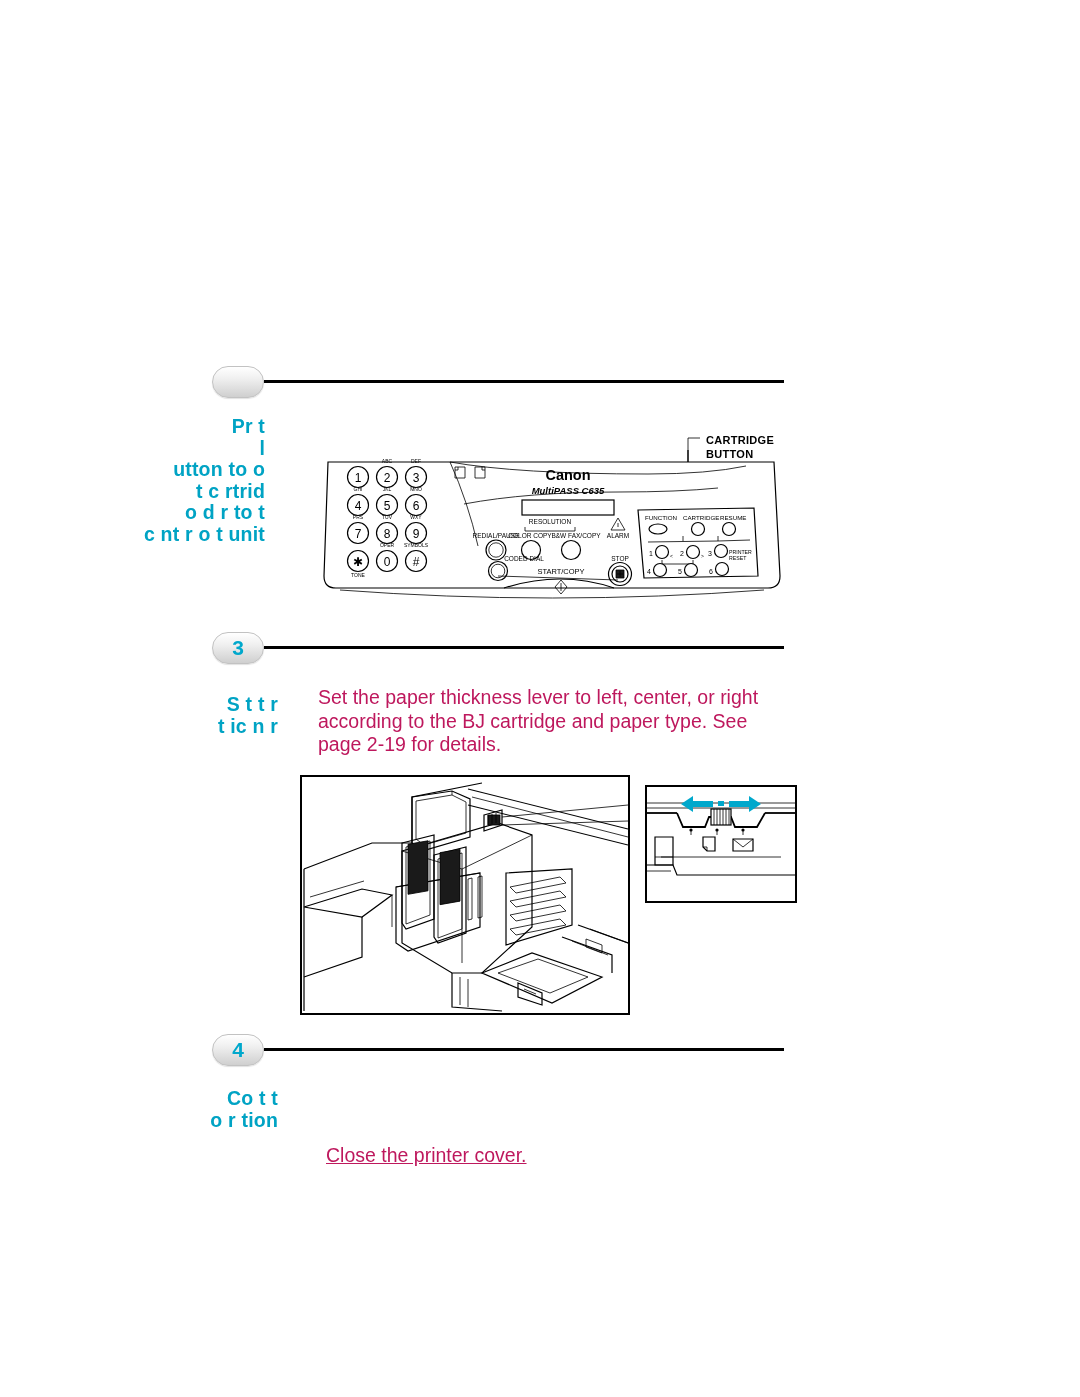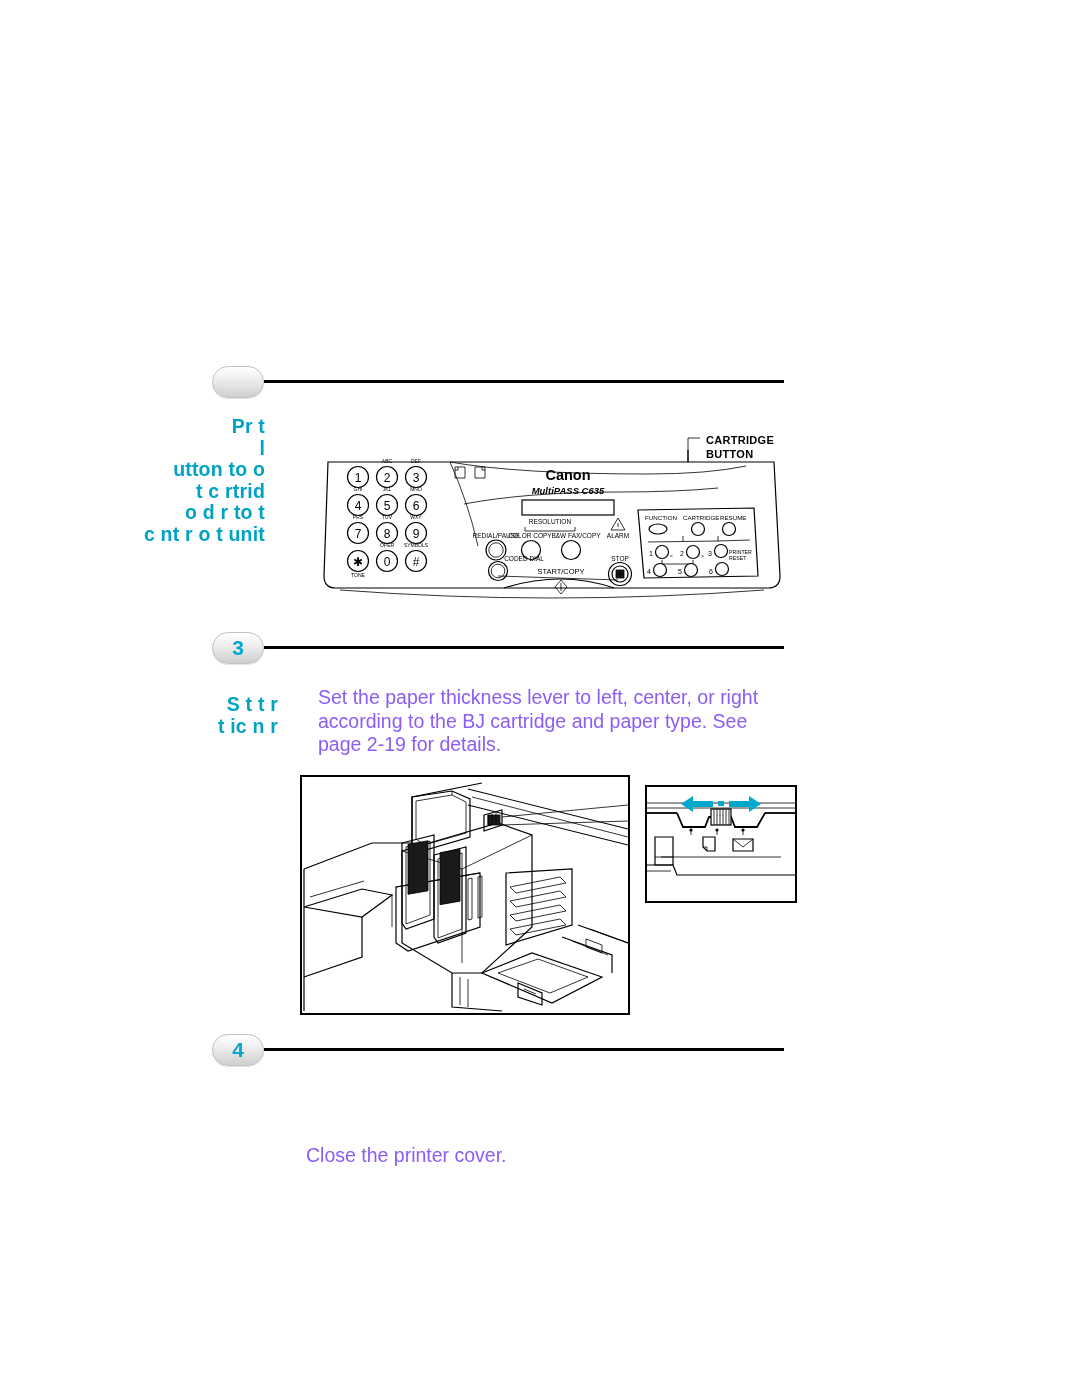--- a/index.html
+++ b/index.html
@@ -54,21 +54,21 @@
     color: #00a3c4;
     font-weight: bold;
     font-size: 19.5px;
     line-height: 21.5px;
     font-family: "Liberation Sans", sans-serif;
     white-space: pre-line;
     letter-spacing: 0.2px;
   }
   .step-body {
     position: absolute;
-    color: #8b5cf6;
+    color: #be185d;
     font-size: 19.5px;
     line-height: 24px;
     font-family: "Liberation Sans", sans-serif;
     white-space: pre-line;
   }
   .step-body.tight { line-height: 23.5px; }
 
   
   .panel-wrap {
     position: absolute;
@@ -365,17 +365,19 @@
       <path class="ln" d="M 8 50 L 26 50 L 26 78 L 8 78 Z"></path>
       <path class="ln-thin" d="M 8 70 L 26 70"></path>
       <path class="ln" d="M 0 78 L 26 78 L 30 88 L 148 88"></path>
       <path class="ln-thin" d="M 0 84 L 24 84"></path>
     </svg>
   </div>
 
   <div class="step-badge" style="left:212px; top:1034px;">4</div>
   <div class="step-rule" style="left:264px; top:1048px; width:520px;"></div>
 
-
-
-  <div class="step-body" style="left:306px; top:1143px; width:480px;">Close the printer cover.</div>
+  <div class="step-label" style="left:60px; top:1088px; width:218px;">Co      t t
+   o   r tion</div>
+
+
+  <div class="step-body" style="left:326px; top:1143px; width:480px;text-decoration:underline;">Close the printer cover.</div>
 
 </div>
 
 </body></html>

